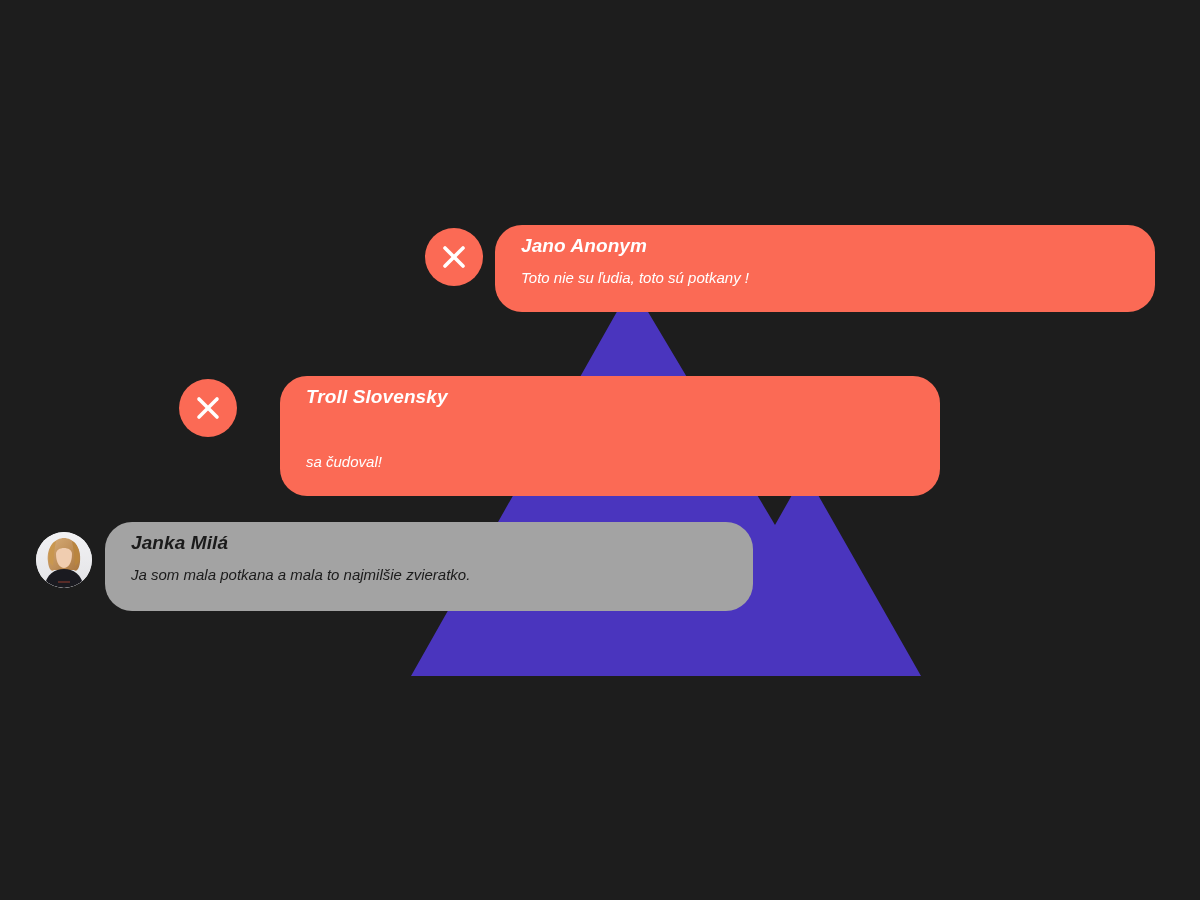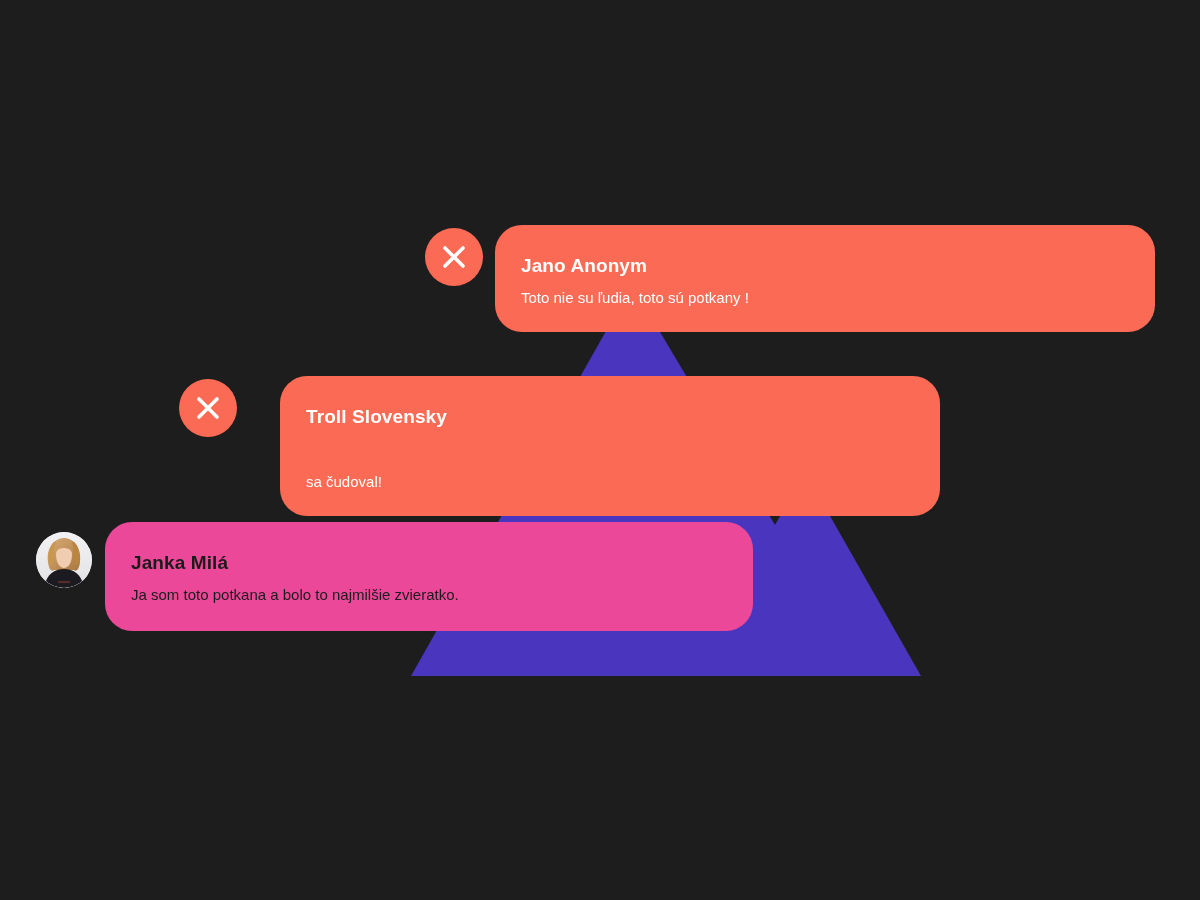--- a/index.html
+++ b/index.html
@@ -66,29 +66,30 @@
     overflow: hidden;
     position: relative;
     background: #edeef1;
     margin-top: 10px;
   }
   .avatar svg { display: block; }
 
   
   .bubble {
     border-radius: 27px;
-    padding: 28px 26px 18px 26px;
+    padding: 8px 26px 18px 26px;
     box-sizing: border-box;
+    font-style: italic;
   }
   .bubble-troll {
     background: #fb6a55;
     color: #ffffff;
   }
   .bubble-nice {
-    background: #ec4899;
+    background: #a3a3a3;
     color: #1b1b1b;
   }
   .bubble-name {
     font-size: 19px;
     font-weight: bold;
     line-height: 26px;
     letter-spacing: 0.1px;
     margin: 0 0 2px 0;
     white-space: nowrap;
   }
@@ -163,17 +164,17 @@
           <path d="M20 22 C20 14, 36 14, 36 22 C36 31, 32 36, 28 36 C24 36, 20 31, 20 22 Z" fill="#f0cdb0"></path>
           <path d="M13 30 C11 18, 16 10, 20 9 C18 18, 18 26, 17 34 Z" fill="#c9974f"></path>
           <path d="M43 30 C45 18, 40 10, 36 9 C38 18, 38 26, 39 34 Z" fill="#b9853f"></path>
           <path d="M28 37 C19 37, 10 42, 8 56 L48 56 C46 42, 37 37, 28 37 Z" fill="#1a1a20"></path>
           <path d="M22 49 L34 49 L34 51 L22 51 Z" fill="#8d3a2e" opacity="0.55"></path>
         </g>
       </svg>
     </div>
     <div class="bubble bubble-nice" id="bubble-3">
       <p class="bubble-name">Janka Milá</p>
-      <p class="bubble-text">Ja som toto potkana a bolo to najmilšie zvieratko.</p>
+      <p class="bubble-text">Ja som mala potkana a mala to najmilšie zvieratko.</p>
     </div>
   </div>
 
 </div>
 
 </body></html>

